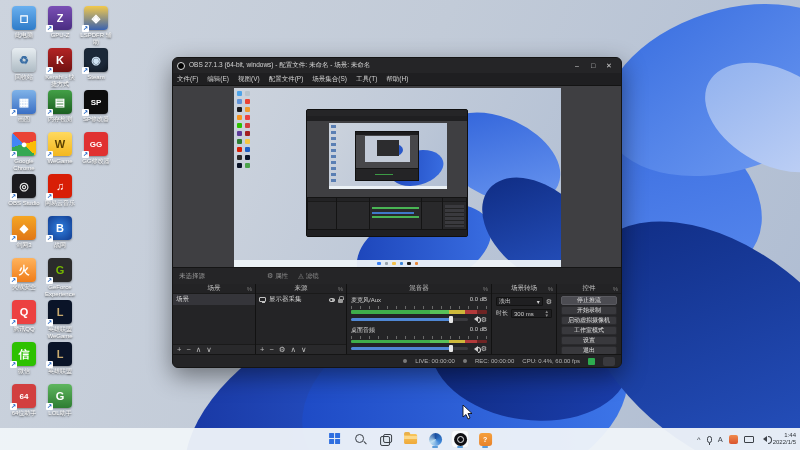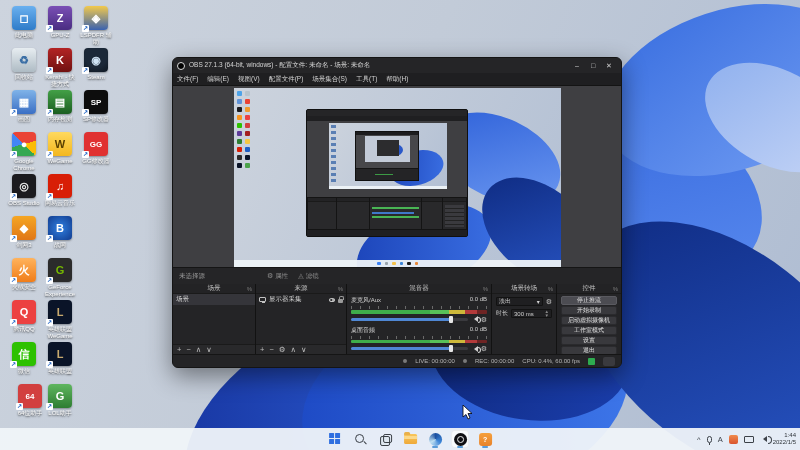--- a/index.html
+++ b/index.html
@@ -236,21 +236,21 @@
       <div class="lb">火绒安全</div>
     </div>
     <div class="dicon" style="left: 7px; top: 300px;">
       <div class="ic" style="background: rgb(236, 65, 65); color: rgb(255, 255, 255);">Q<div class="sc">↗</div></div>
       <div class="lb">腾讯QQ</div>
     </div>
     <div class="dicon" style="left: 7px; top: 342px;">
       <div class="ic" style="background: rgb(45, 193, 0); color: rgb(255, 255, 255);">信<div class="sc">↗</div></div>
       <div class="lb">微信</div>
     </div>
-    <div class="dicon" style="left: 13px; top: 384px;">
+    <div class="dicon" style="left: 7px; top: 384px;">
       <div class="ic" style="background: rgb(210, 63, 63); color: rgb(255, 255, 255); font-size: 8px;">64<div class="sc">↗</div></div>
       <div class="lb">64位助手</div>
     </div>
     <div class="dicon" style="left: 43px; top: 6px;">
       <div class="ic" style="background: linear-gradient(rgb(122, 79, 181), rgb(74, 45, 130)); color: rgb(255, 255, 255);">Z<div class="sc">↗</div></div>
       <div class="lb">GPU-Z</div>
     </div>
     <div class="dicon" style="left: 43px; top: 48px;">
       <div class="ic" style="background: linear-gradient(rgb(179, 36, 36), rgb(112, 17, 17)); color: rgb(255, 255, 255);">K<div class="sc">↗</div></div>
       <div class="lb">Kenshi - 快捷方式</div>

